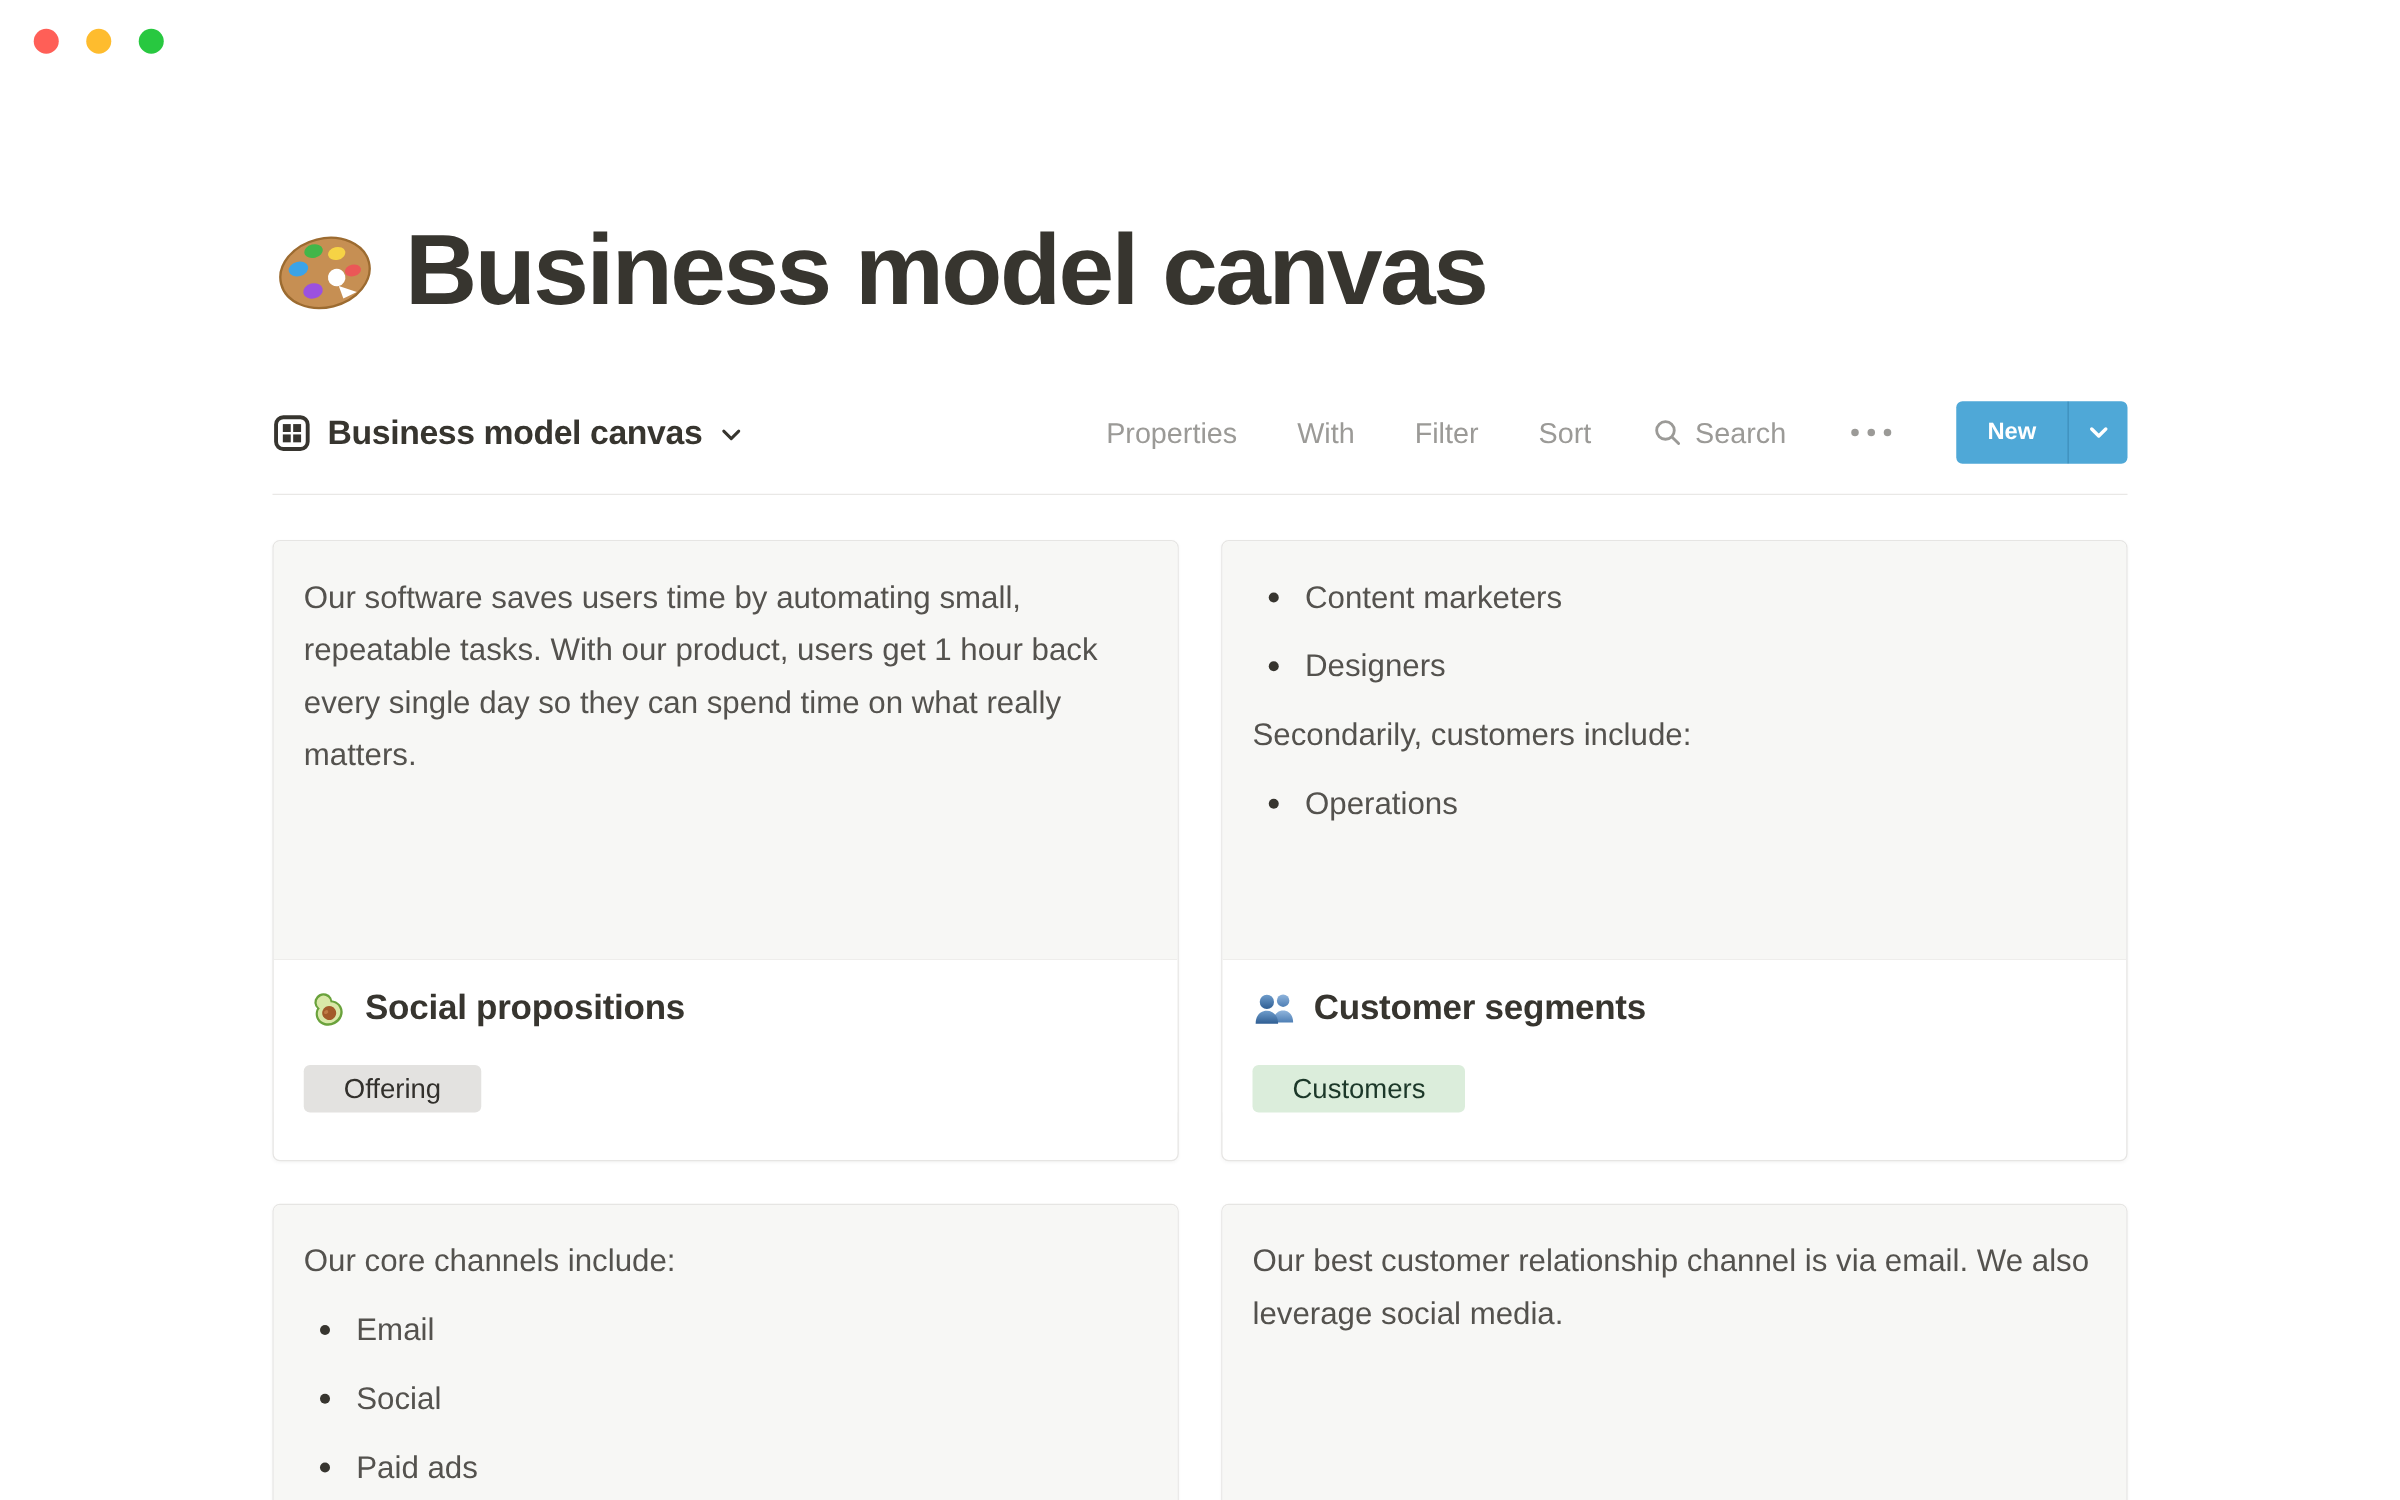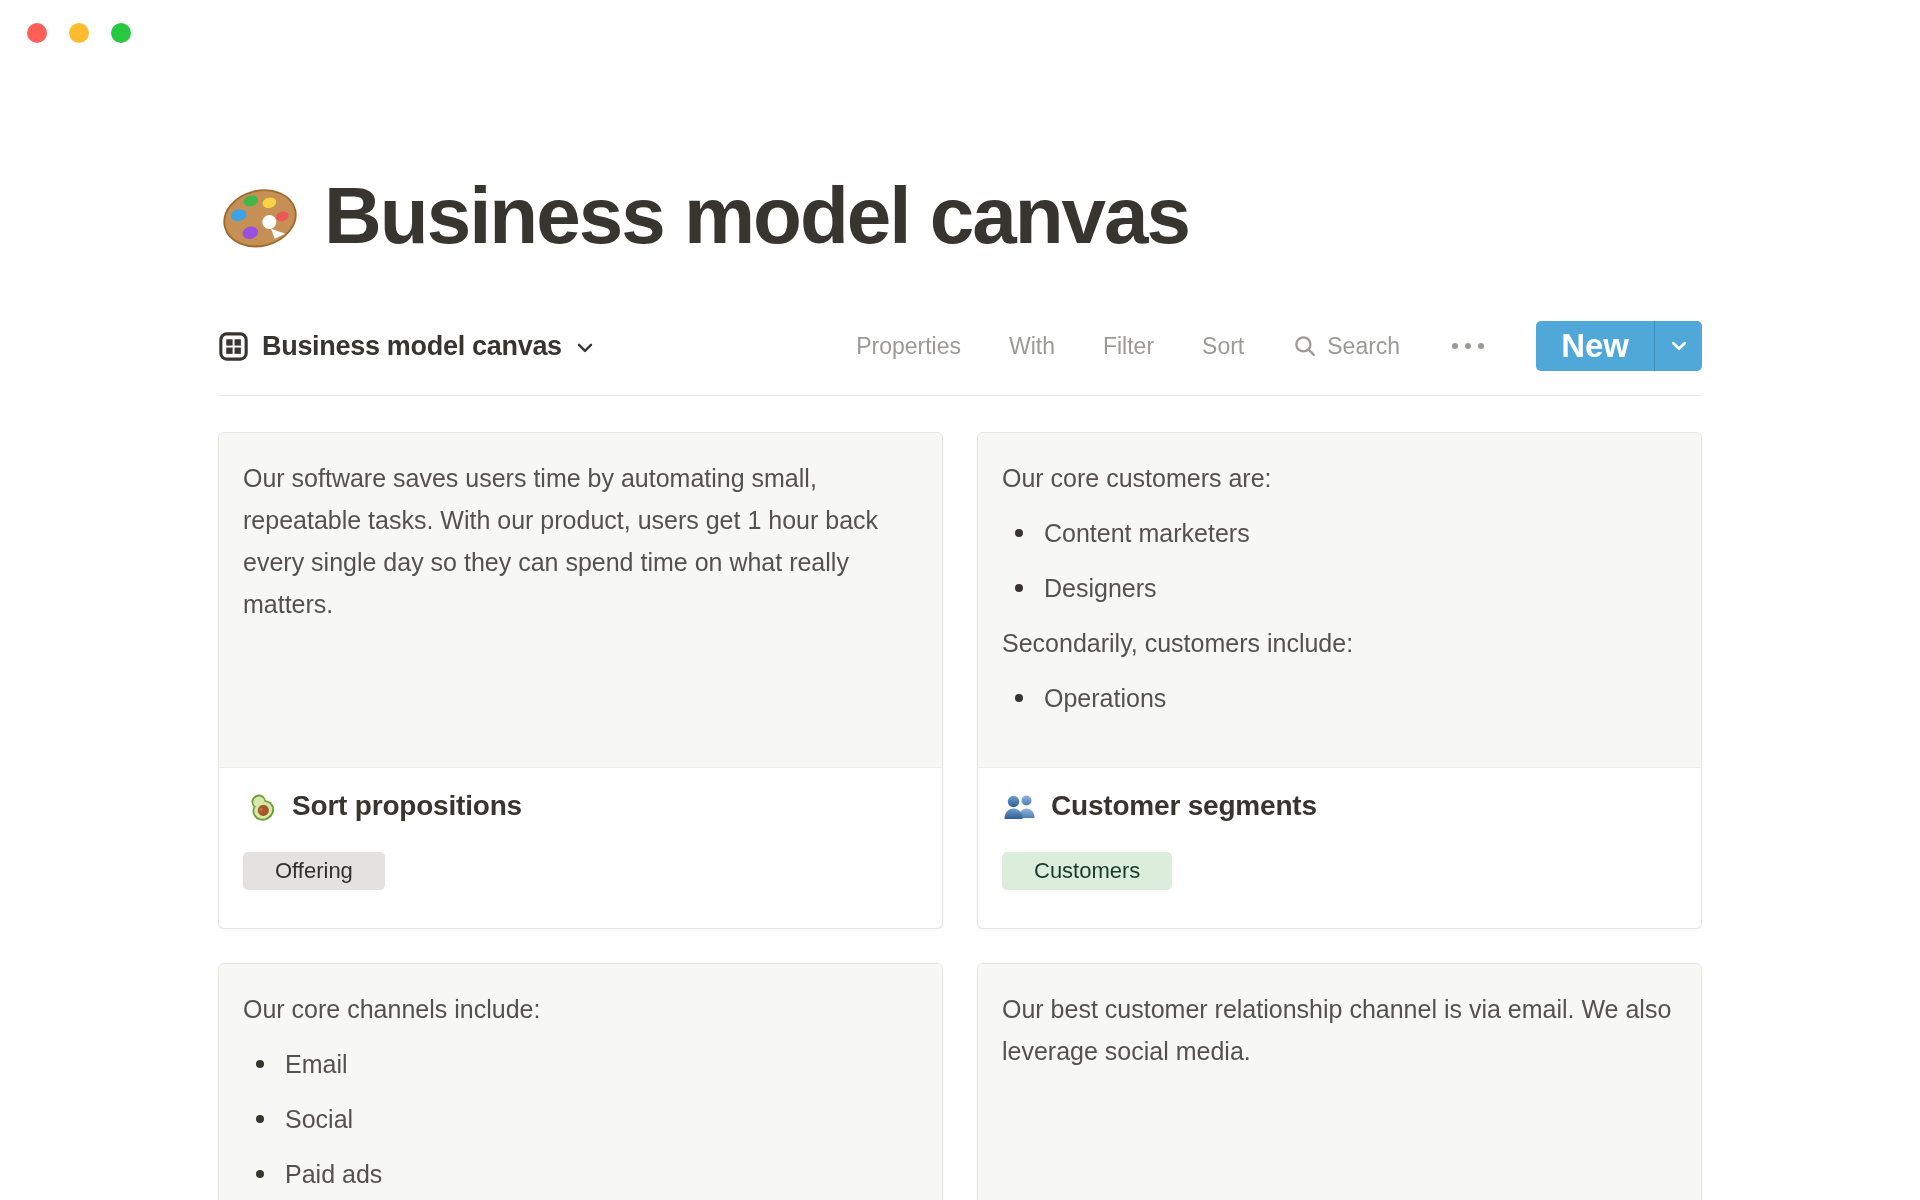--- a/index.html
+++ b/index.html
@@ -33,21 +33,21 @@
   .gallery-ic svg{width:31px;height:31px;display:block;}
   .view-name{font-size:27px;font-weight:700;color:#37352F;letter-spacing:-0.3px;}
   .chev svg{width:20px;height:20px;display:block;margin-top:3px;}
 
   .toolbar{display:flex;align-items:center;gap:48px;}
   .tb-item{background:none;border:none;padding:0;font-family:inherit;font-size:23px;color:#9B9A97;cursor:pointer;display:flex;align-items:center;gap:9px;}
   .tb-item svg{display:block;}
   .more-btn svg{width:40px;height:12px;}
 
   .new-btn{display:flex;align-items:stretch;height:50px;border-radius:5px;overflow:hidden;cursor:pointer;background:#4FA8D7;}
-  .new-main{display:flex;align-items:center;padding:0 25px;font-size:33px;font-weight:600;color:#ffffff;}
+  .new-main{display:flex;align-items:center;padding:0 25px;font-size:19px;font-weight:600;color:#ffffff;}
   .new-chev{display:flex;align-items:center;justify-content:center;width:47px;border-left:1px solid rgba(6,66,102,0.25);}
   .new-chev svg{width:20px;height:20px;}
 
   .divider{border:none;border-top:1px solid #E9E8E6;margin:23px 0 0 0;}
 
   
   .gallery{margin-top:36px;display:grid;grid-template-columns:1fr 1fr;gap:34px;}
   .card{
     height:495px;background:#ffffff;border:1px solid #E6E5E3;border-radius:6px;
     overflow:hidden;box-shadow:0 1px 3px rgba(15,15,15,0.04);cursor:pointer;
@@ -174,29 +174,28 @@
                 <g transform="rotate(-28 18 18)">
                   <ellipse cx="18" cy="13" rx="7.2" ry="7" fill="#6AA23C"></ellipse>
                   <ellipse cx="18" cy="23" rx="11" ry="10" fill="#6AA23C"></ellipse>
                   <ellipse cx="18" cy="13.4" rx="5.6" ry="5.4" fill="#D9E8A8"></ellipse>
                   <ellipse cx="18" cy="22.8" rx="9.2" ry="8.2" fill="#D9E8A8"></ellipse>
                   <circle cx="18" cy="23" r="5.6" fill="#A35A2A"></circle>
                   <ellipse cx="16.2" cy="21.2" rx="1.8" ry="1.4" fill="#C07A45"></ellipse>
                 </g>
               </svg>
             </span>
-            <span class="card-title">Sort propositions</span>
+            <span class="card-title">Social propositions</span>
           </div>
           <span class="tag tag-gray">Offering</span>
         </div>
       </article>
 
       <article class="card">
         <div class="card-preview">
-            <p class="nb-text">Our core customers are:</p>
             <div class="nb-bullet"><span class="nb-dot"></span><span>Content marketers</span></div>
             <div class="nb-bullet"><span class="nb-dot"></span><span>Designers</span></div>
             <p class="nb-text">Secondarily, customers include:</p>
             <div class="nb-bullet"><span class="nb-dot"></span><span>Operations</span></div>
           </div>
         <div class="card-meta">
           <div class="card-title-row">
             <span class="card-emoji">
               <svg viewBox="0 0 36 36">
                 <defs>

